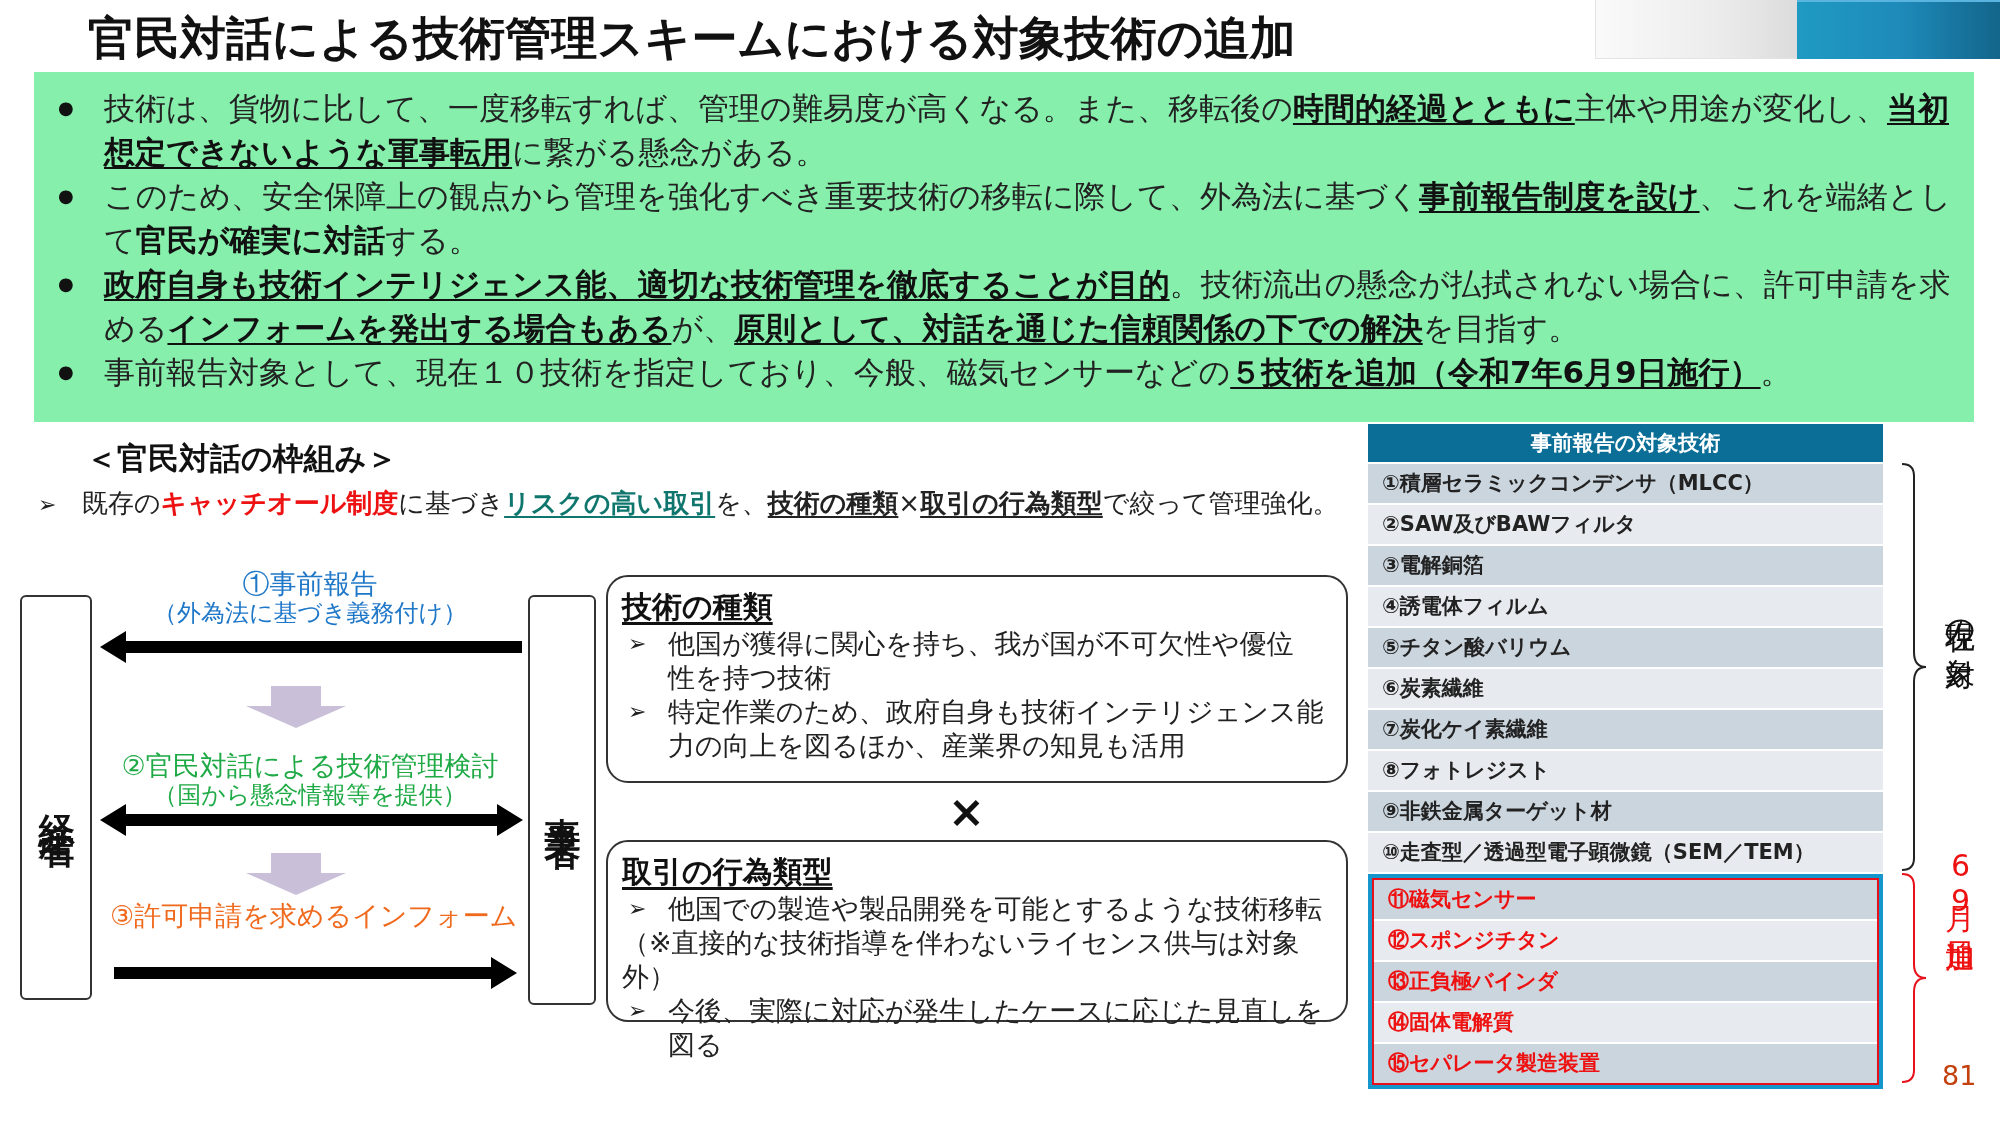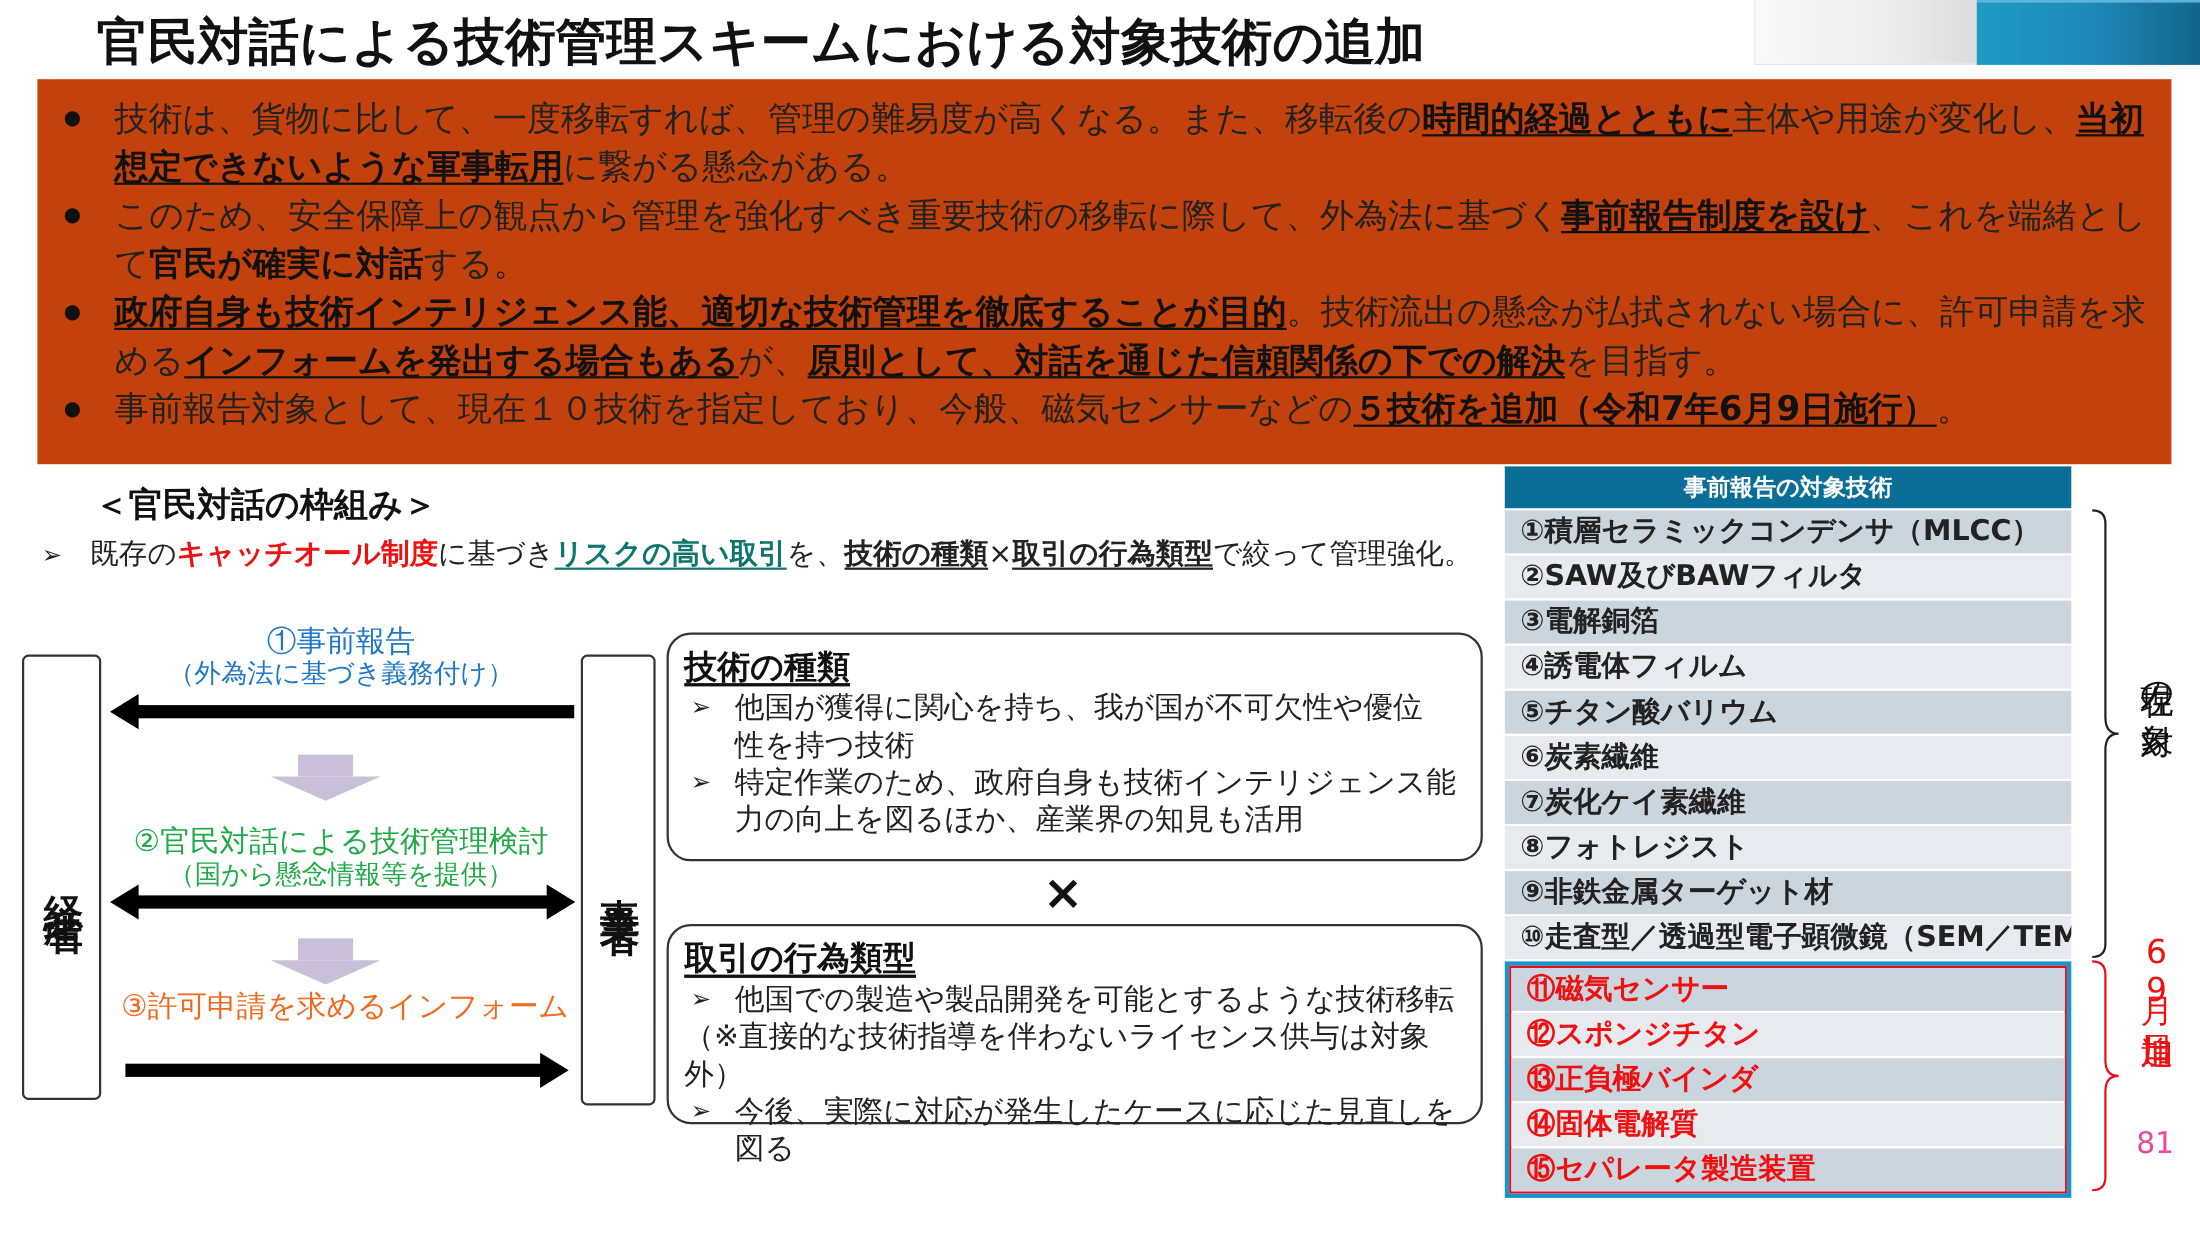--- a/index.html
+++ b/index.html
@@ -5,21 +5,21 @@
   * { box-sizing: border-box; margin: 0; padding: 0; }
   html, body { width: 2000px; height: 1125px; background: #ffffff; overflow: hidden; }
   body { font-family: "DejaVu Sans", "Liberation Sans", sans-serif; color: #1a1a1a; position: relative; }
 
   .title { position: absolute; left: 88px; top: 8px; font-size: 46px; font-weight: bold; color: #111; letter-spacing: 0px; white-space: nowrap; }
   .deco-grey { position: absolute; left: 1595px; top: 0; width: 202px; height: 59px;
     background: linear-gradient(90deg, #fafafa 0%, #ececec 60%, #dcdcdc 100%); border-left: 1px solid #e4e4e4; border-bottom: 1px solid #e4e4e4; }
   .deco-blue { position: absolute; left: 1797px; top: 0; width: 203px; height: 59px;
     background: linear-gradient(90deg, #1f9ac2 0%, #1e8bbb 50%, #13658a 100%); border-top: 2px solid #5ab4e0; }
 
-  .summary { position: absolute; left: 34px; top: 72px; width: 1940px; height: 350px; background: #c2410c; }
+  .summary { position: absolute; left: 34px; top: 72px; width: 1940px; height: 350px; background: #86efac; }
   .summary ul { list-style: none; padding: 14px 0 0 24px; }
   .summary li { position: relative; padding-left: 46px; font-size: 31px; line-height: 44px; color: #222; }
   .summary li::before { content: "●"; position: absolute; left: 0; top: 0; font-size: 18px; color: #111; }
   .summary b, .summary .u { font-weight: bold; text-decoration: underline; text-decoration-thickness: 2px; text-underline-offset: 4px; color: #111; }
 
   .framework-title { position: absolute; left: 86px; top: 438px; font-size: 31px; font-weight: bold; color: #111; }
   .framework-desc { position: absolute; left: 38px; top: 486px; font-size: 26px; color: #222; white-space: nowrap; }
   .framework-desc .arrow { display: inline-block; width: 44px; font-size: 22px; }
   .red-b { color: #ee1111; font-weight: bold; }
   .blue-bu { color: #0f766e; font-weight: bold; text-decoration: underline; text-underline-offset: 4px; text-align: center; }
@@ -50,31 +50,31 @@
   .box p { font-size: 27px; line-height: 34px; color: #222; }
   .box p.bul { padding-left: 46px; position: relative; }
   .box p.bul::before { content: "➢"; position: absolute; left: 6px; font-size: 22px; }
   .box p.indent { padding-left: 46px; }
   .box-tech { left: 606px; top: 575px; width: 742px; height: 208px; }
   .box-trade { left: 606px; top: 840px; width: 742px; height: 182px; }
   .cross { position: absolute; left: 948px; top: 786px; font-size: 44px; font-weight: bold; color: #111; }
 
   .target-table { position: absolute; left: 1368px; top: 424px; width: 515px; }
   .target-head { background: #0b6e96; color: #fff; text-align: center; font-size: 21px; font-weight: bold; height: 38px; line-height: 38px; }
-  .t-row { height: 39px; line-height: 39px; padding-left: 14px; font-size: 26px; font-weight: bold; color: #222; margin-top: 2px; white-space: nowrap; overflow: hidden; }
+  .t-row { height: 39px; line-height: 39px; padding-left: 14px; font-size: 21px; font-weight: bold; color: #222; margin-top: 2px; white-space: nowrap; overflow: hidden; }
   .t-row.dark { background: #cbd5de; }
   .t-row.light { background: #e7eaee; }
   .added-wrap { border: 4px solid #1596cc; margin-top: 2px; }
   .added-inner { border: 2px solid #e8101a; }
   .added-inner .t-row { color: #ee1111; margin-top: 2px; }
   .added-inner .t-row:first-child { margin-top: 0; }
 
   .brace { position: absolute; }
   .vert-label { position: absolute; font-size: 30px; line-height: 34px; text-align: center; width: 40px; }
-  .page-num { position: absolute; left: 1942px; top: 1024px; font-size: 27px; color: #ec4899; }
+  .page-num { position: absolute; left: 1942px; top: 1060px; font-size: 27px; color: #c2410c; }
 </style>
 </head>
 <body>
 
 <div class="title">官民対話による技術管理スキームにおける対象技術の追加</div>
 <div class="deco-grey"></div>
 <div class="deco-blue"></div>
 
 <div class="summary">
   <ul id="summary-list">

